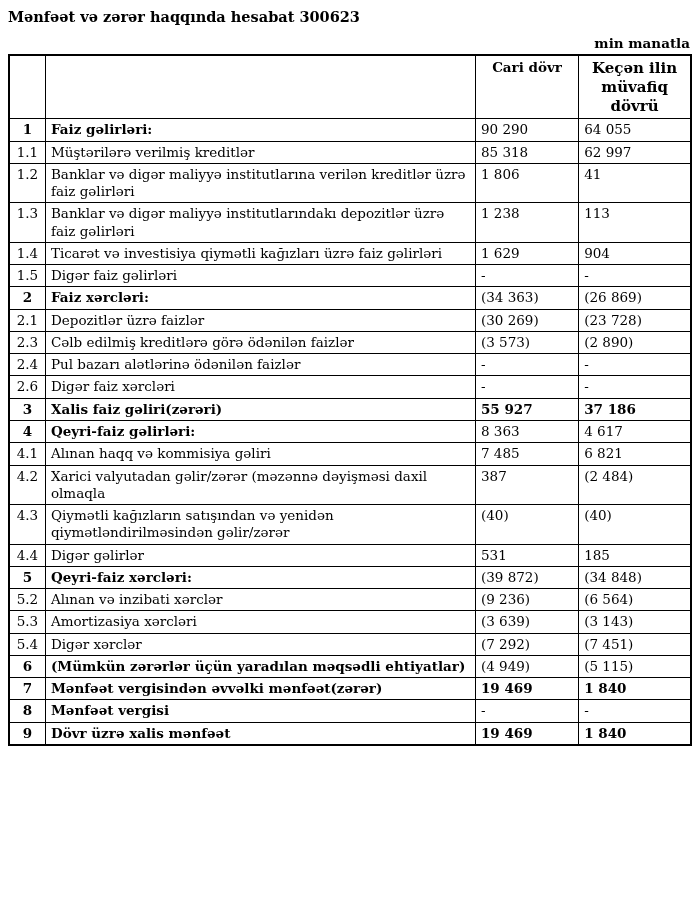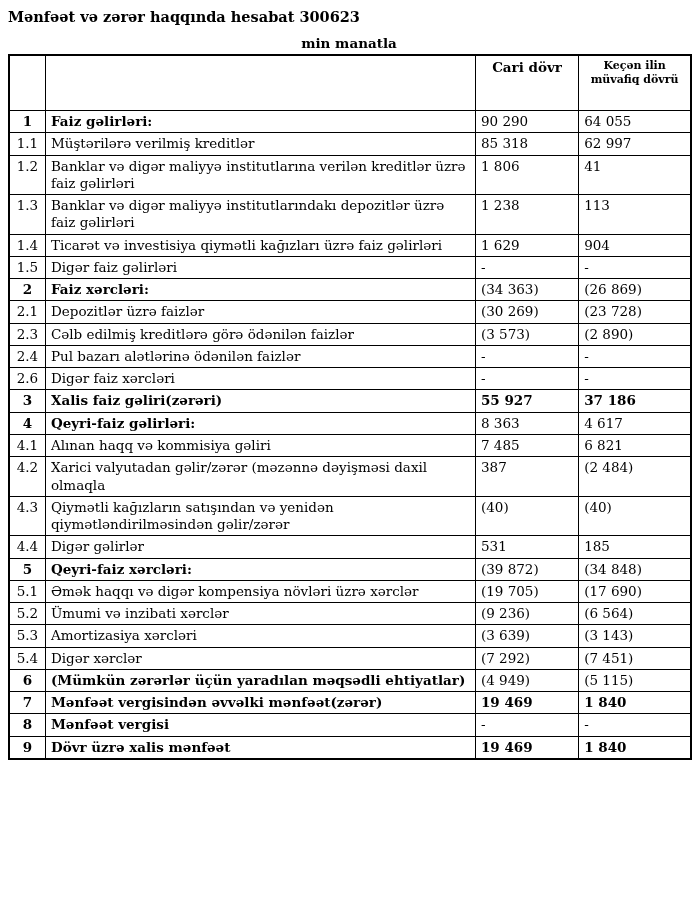--- a/index.html
+++ b/index.html
@@ -19,21 +19,21 @@
   }
   .title {
     width: 565px;
     text-align: left;
     font-weight: bold;
     font-size: 14.5px;
     padding-top: 2px;
   }
   .unit-note {
     width: 684px;
-    text-align: center;
+    text-align: right;
     font-weight: bold;
     font-size: 13.5px;
     padding: 10px 2px 3px 0;
     box-sizing: border-box;
   }
   table.pl-table {
     border-collapse: collapse;
     width: 684px;
     table-layout: fixed;
     border: 2px solid #000;
@@ -55,21 +55,21 @@
   .pl-table thead th { height: 48px; }
   .pl-table th.h-current {
     text-align: center;
     font-weight: bold;
     font-size: 13.5px;
     padding-top: 3px;
   }
   .pl-table th.h-previous {
     text-align: center;
     font-weight: bold;
-    font-size: 11px;
+    font-size: 15px;
     line-height: 1.25;
     padding: 3px 6px;
   }
   .pl-table td.cell-no { text-align: center; }
   tr.bold-label td.cell-no,
   tr.bold-label td.cell-label { font-weight: bold; }
   tr.bold-values td.cell-current,
   tr.bold-values td.cell-previous { font-weight: bold; }
 </style>
 </head>
@@ -199,28 +199,22 @@
     <td class="cell-current">531</td>
     <td class="cell-previous">185</td>
   </tr>
         <tr class="bold-label">
     <td class="cell-no">5</td>
     <td class="cell-label">Qeyri-faiz xərcləri:</td>
     <td class="cell-current">(39 872)</td>
     <td class="cell-previous">(34 848)</td>
   </tr>
         <tr>
-    <td class="cell-no">5.1</td>
-    <td class="cell-label">Əmək haqqı və digər kompensiya növləri üzrə xərclər</td>
-    <td class="cell-current">(19 705)</td>
-    <td class="cell-previous">(17 690)</td>
-  </tr>
-        <tr>
     <td class="cell-no">5.2</td>
-    <td class="cell-label">Ümumi və inzibati xərclər</td>
+    <td class="cell-label">Alınan və inzibati xərclər</td>
     <td class="cell-current">(9 236)</td>
     <td class="cell-previous">(6 564)</td>
   </tr>
         <tr>
     <td class="cell-no">5.3</td>
     <td class="cell-label">Amortizasiya xərcləri</td>
     <td class="cell-current">(3 639)</td>
     <td class="cell-previous">(3 143)</td>
   </tr>
         <tr>

